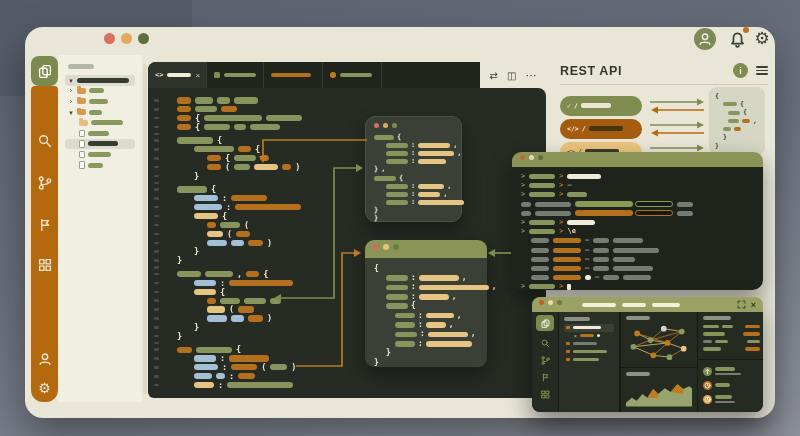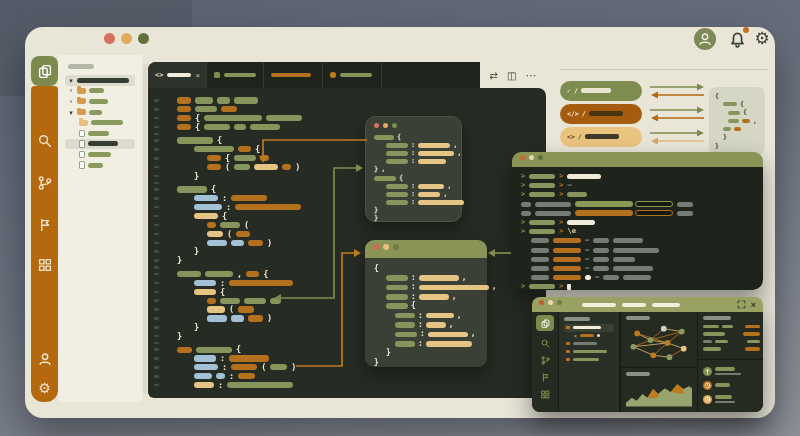--- a/index.html
+++ b/index.html
@@ -720,20 +720,29 @@
         <div class="cl" style="height: 9.2px; column-gap: 4px;">
           <span class="pu" style="font-size: 7px; color: rgb(138, 154, 85);">&gt;</span>
           <span class="sb" style="width: 26px; height: 5px; background: rgb(135, 149, 92);"></span>
           <span class="pu" style="font-size: 7px; color: rgb(192, 123, 29);">&gt;</span>
           <span class="cur"></span>
         </div>
       </div>
   </div>
 
   <div class="abs rest">
+    <div class="resthead">
+      <span class="rtitle">REST API</span>
+      <span class="infoc" style="margin-left:auto">i</span>
+      <span class="ham" style="margin-left:8px">
+          <i></i>
+          <i></i>
+          <i></i>
+        </span>
+    </div>
     <div class="rdivider"></div>
     <div id="restrows" style="margin-top:10px">
         <div class="restrow">
           <span class="pill" style="background: rgb(126, 140, 79);">
             <span class="pillg" style="color: rgb(243, 240, 226);">✓</span>
             <span class="pillg" style="color: rgb(243, 240, 226);">/</span>
             <span class="pillbar" style="width: 30px; background: rgb(233, 229, 210);"></span>
           </span>
           <svg width="58" height="18" style="margin-left: 6px;">
             <path d="M2 5 H49" stroke="#7e8c4f" stroke-width="1.7" fill="none"></path>

